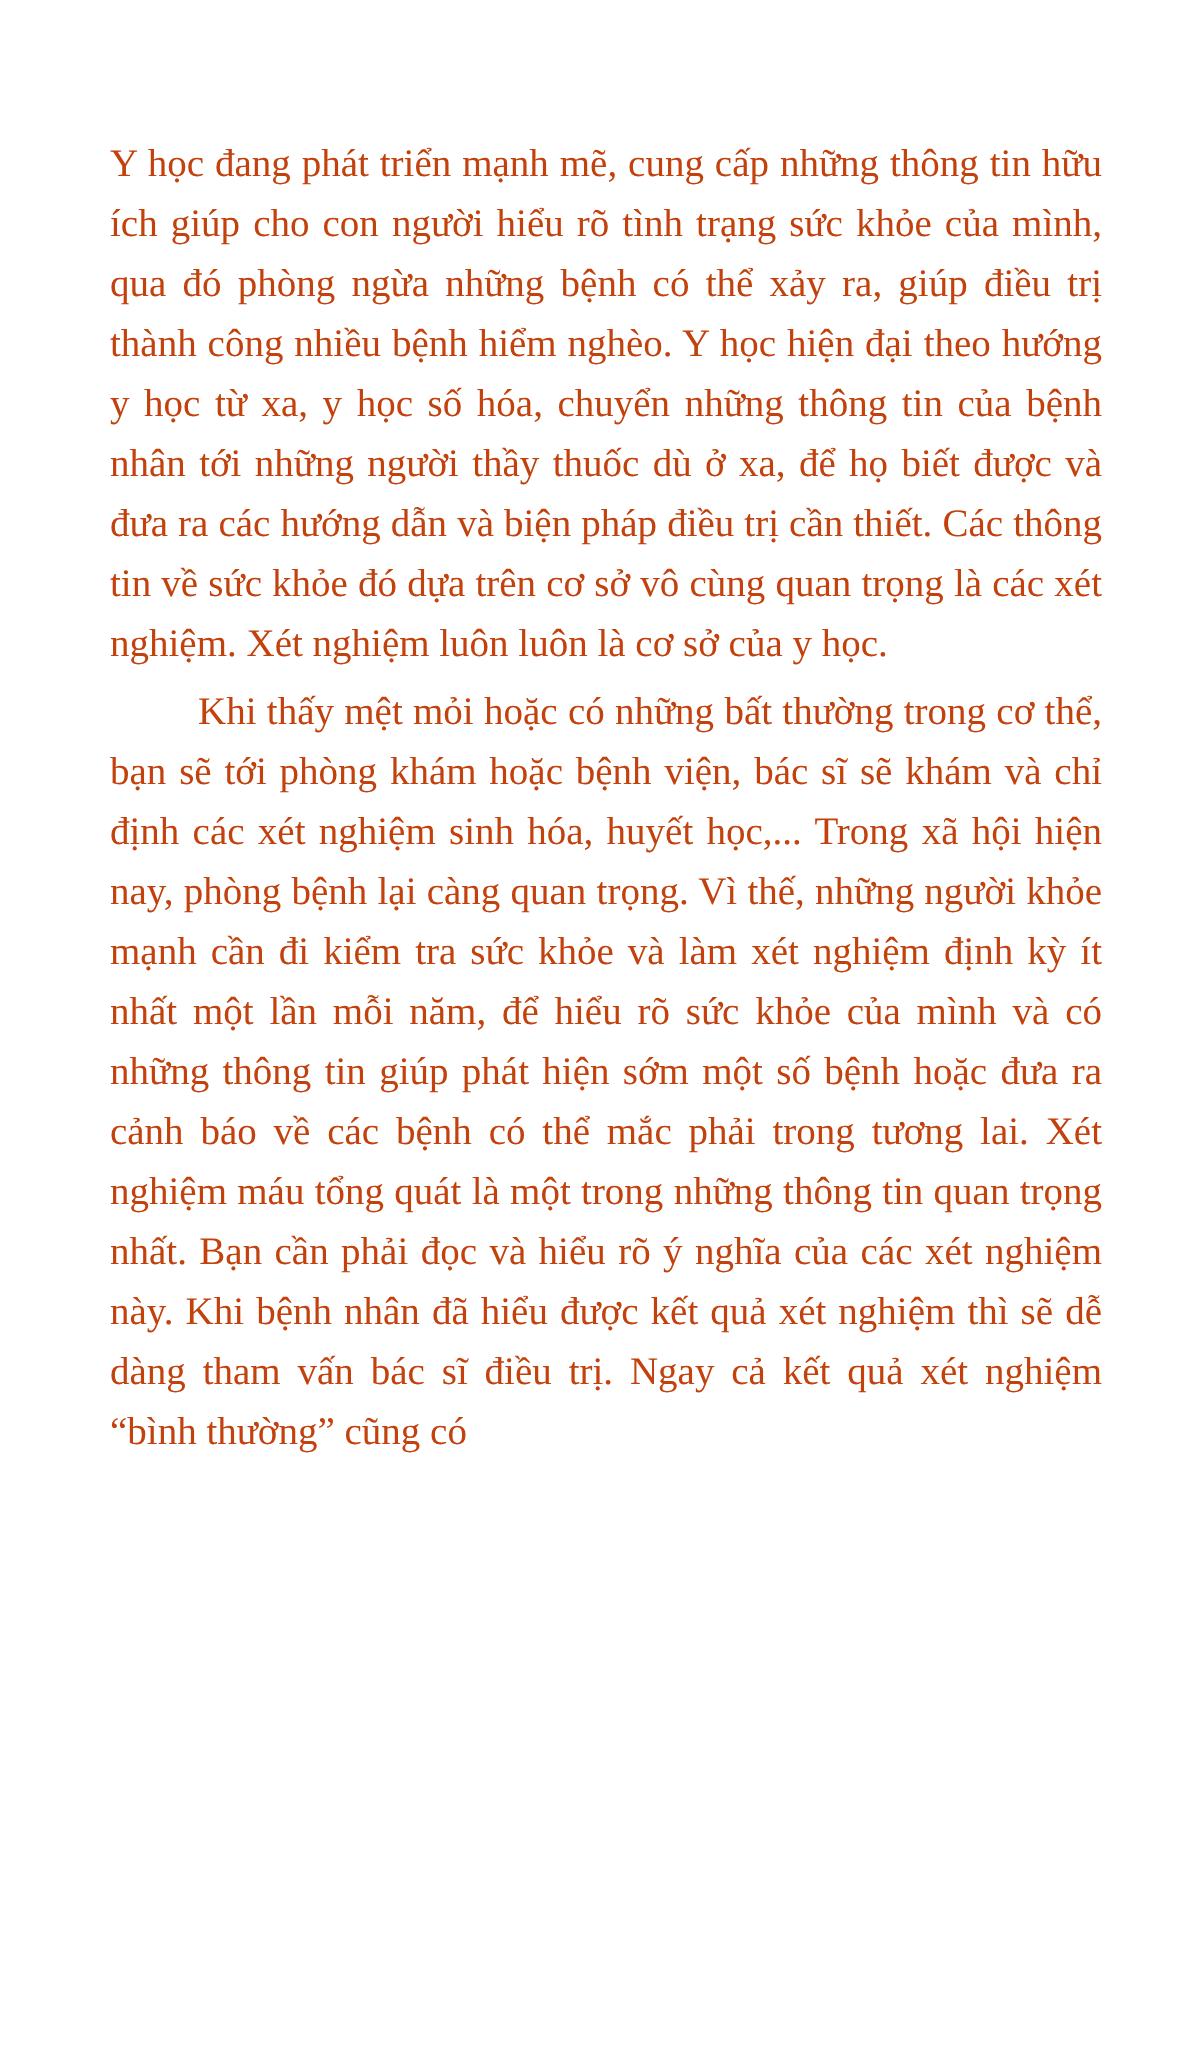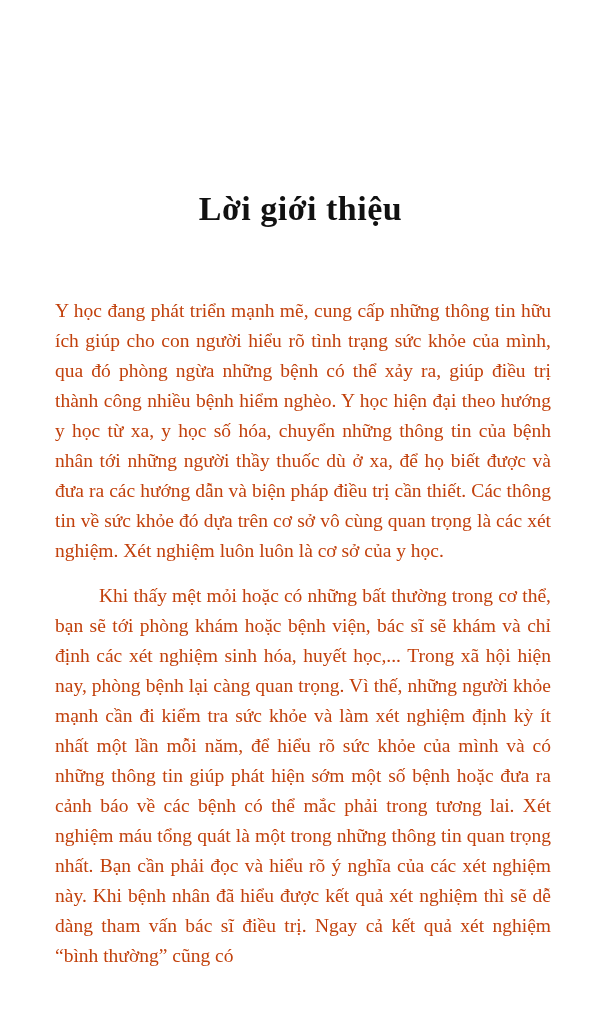--- a/index.html
+++ b/index.html
@@ -31,26 +31,25 @@
   }
   .content p {
     margin: 0;
     font-size: 19.5px;
     line-height: 30px;
     text-align: justify;
     text-justify: inter-word;
     color: #c2410c;
   }
   .content p.indented {
-    margin-top: 15px;
+    margin-top: 4px;
     text-indent: 44px;
   }
 </style>
 </head>
 <body>
 
 <div class="page">
-  <h1 class="chapter-title">Lời giới thiệu</h1>
   <div class="content">
     <p>Y học đang phát triển mạnh mẽ, cung cấp những thông tin hữu ích giúp cho con người hiểu rõ tình trạng sức khỏe của mình, qua đó phòng ngừa những bệnh có thể xảy ra, giúp điều trị thành công nhiều bệnh hiểm nghèo. Y học hiện đại theo hướng y học từ xa, y học số hóa, chuyển những thông tin của bệnh nhân tới những người thầy thuốc dù ở xa, để họ biết được và đưa ra các hướng dẫn và biện pháp điều trị cần thiết. Các thông tin về sức khỏe đó dựa trên cơ sở vô cùng quan trọng là các xét nghiệm. Xét nghiệm luôn luôn là cơ sở của y học.</p>
     <p class="indented">Khi thấy mệt mỏi hoặc có những bất thường trong cơ thể, bạn sẽ tới phòng khám hoặc bệnh viện, bác sĩ sẽ khám và chỉ định các xét nghiệm sinh hóa, huyết học,... Trong xã hội hiện nay, phòng bệnh lại càng quan trọng. Vì thế, những người khỏe mạnh cần đi kiểm tra sức khỏe và làm xét nghiệm định kỳ ít nhất một lần mỗi năm, để hiểu rõ sức khỏe của mình và có những thông tin giúp phát hiện sớm một số bệnh hoặc đưa ra cảnh báo về các bệnh có thể mắc phải trong tương lai. Xét nghiệm máu tổng quát là một trong những thông tin quan trọng nhất. Bạn cần phải đọc và hiểu rõ ý nghĩa của các xét nghiệm này. Khi bệnh nhân đã hiểu được kết quả xét nghiệm thì sẽ dễ dàng tham vấn bác sĩ điều trị. Ngay cả kết quả xét nghiệm “bình thường” cũng có</p>
   </div>
 </div>
 
 </body></html>

